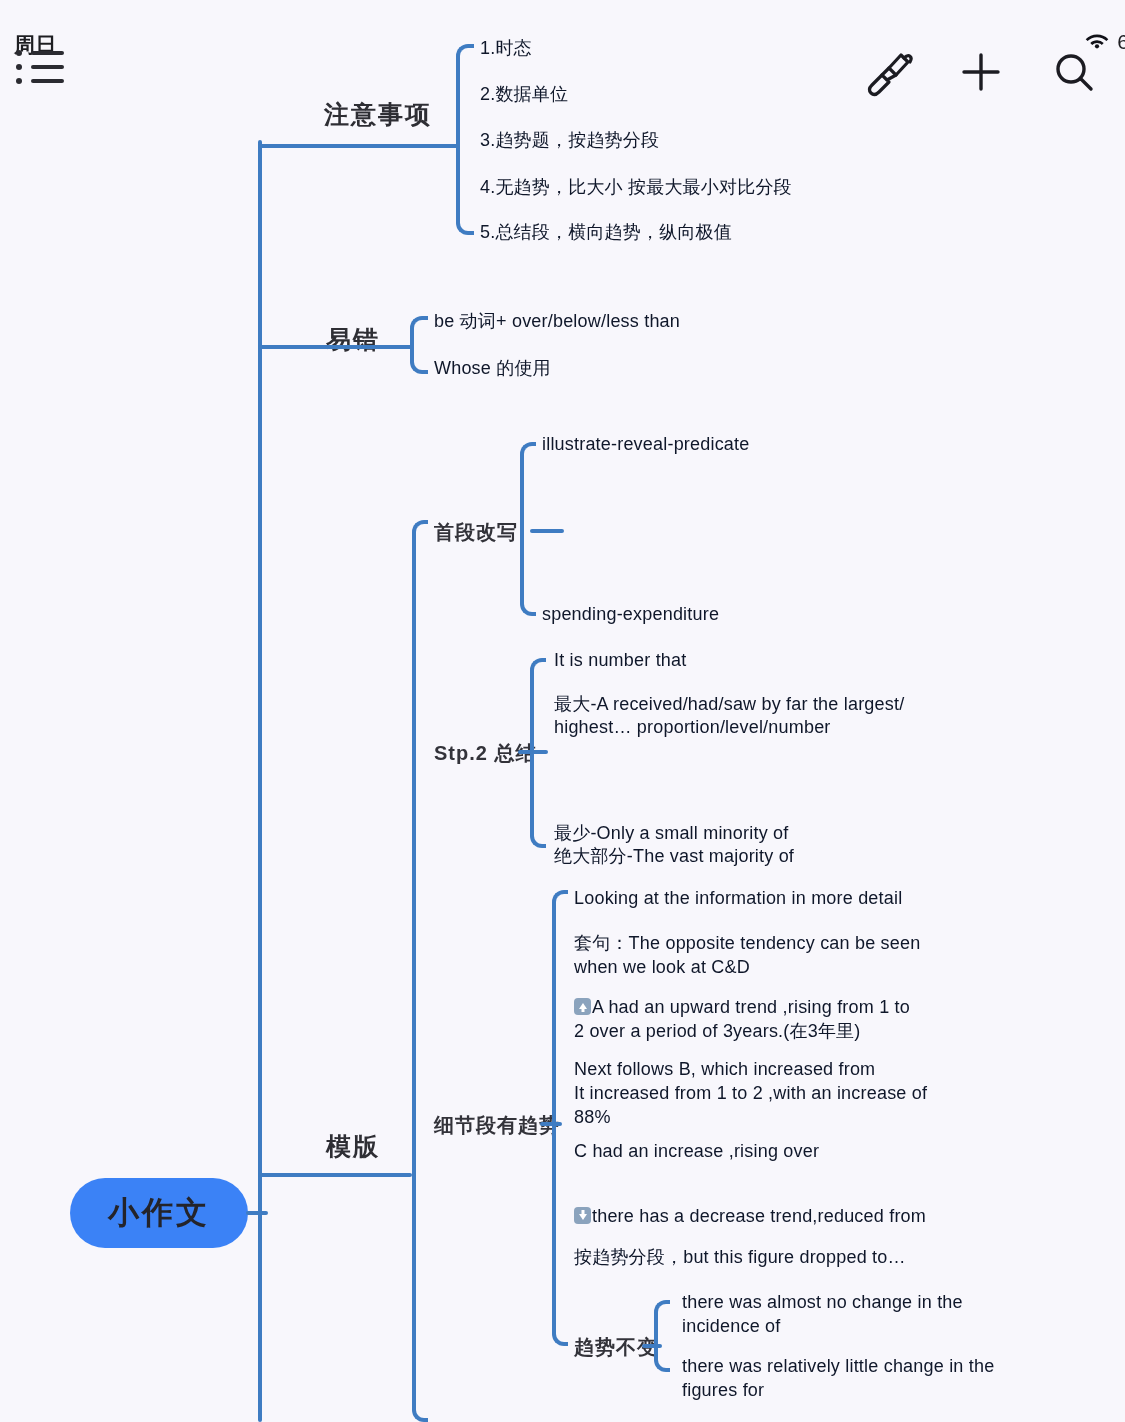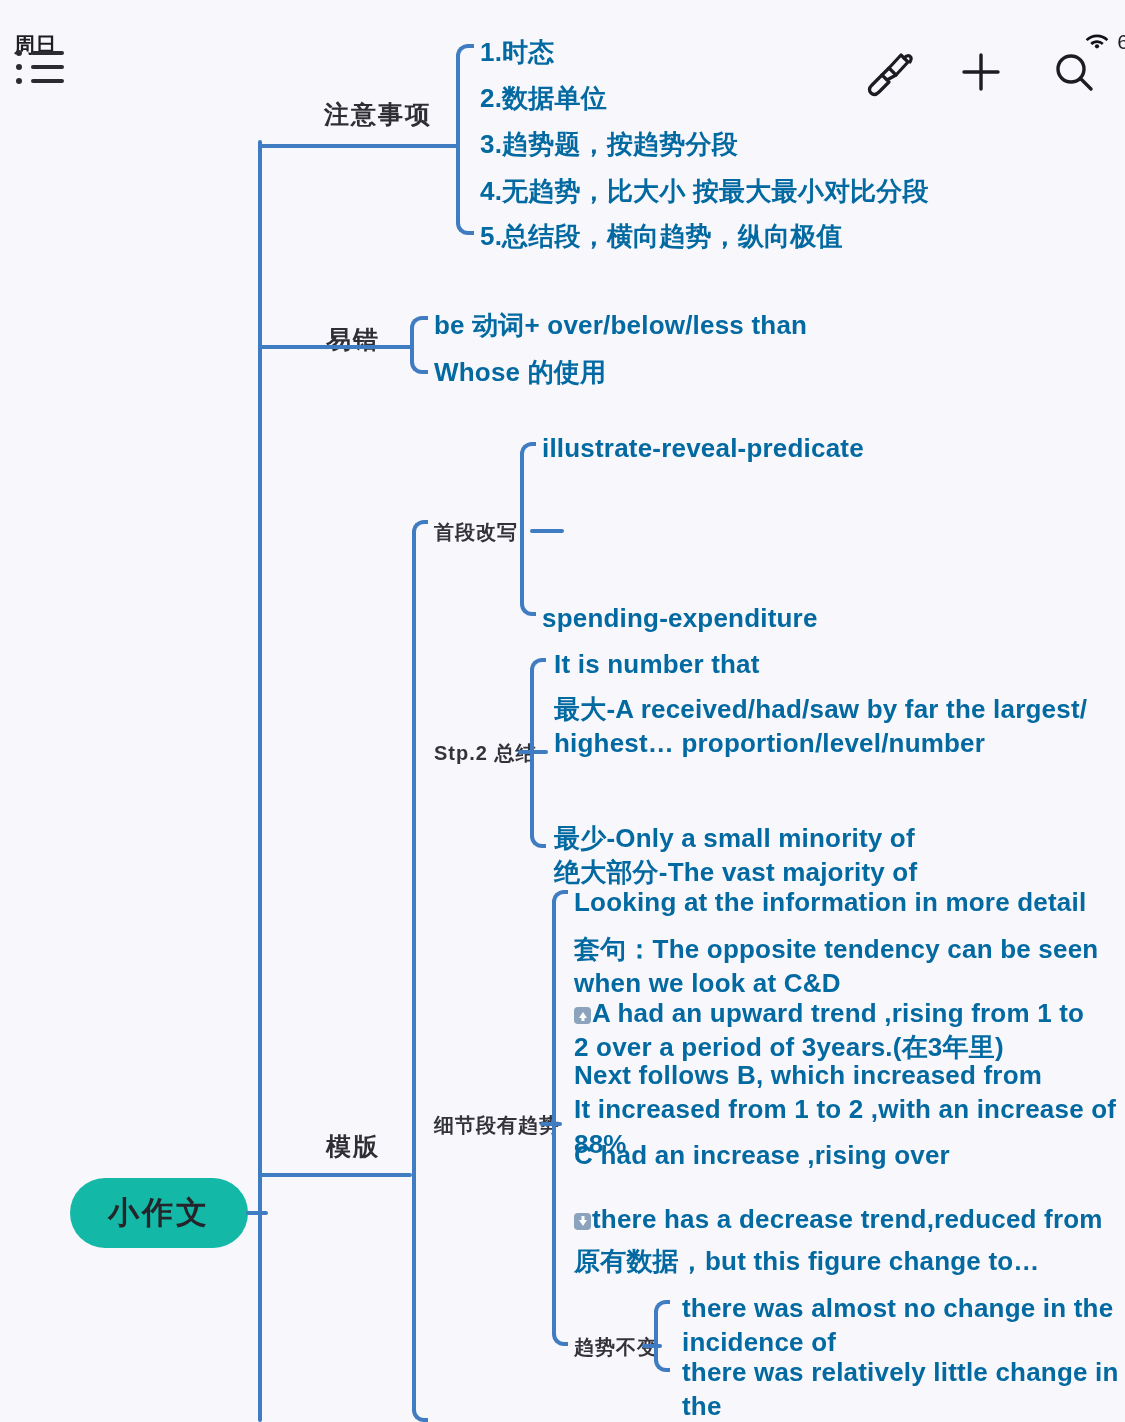--- a/index.html
+++ b/index.html
@@ -44,39 +44,39 @@
     border-top: 4px solid #3f7cc2;
     border-bottom: 4px solid #3f7cc2;
     border-top-left-radius: 12px;
     border-bottom-left-radius: 12px;
   }
 
   
   .root-node {
     position: absolute; left: 70px; top: 1178px;
     width: 178px; height: 70px;
-    background: #14b8a6; border-radius: 35px;
+    background: #3b82f6; border-radius: 35px;
     display: flex; align-items: center; justify-content: center;
     color: #24242a; font-size: 31px; font-weight: 700; letter-spacing: 3px;
   }
 
   
   .blabel {
     position: absolute; color: #2e2e34;
     font-size: 25px; font-weight: 700; letter-spacing: 2px;
     white-space: nowrap;
   }
   .slabel {
     position: absolute; color: #33333a;
     font-size: 20px; font-weight: 700; letter-spacing: 1px;
     white-space: nowrap;
   }
   .leaf {
-    position: absolute; color: #0369a1;
-    font-size: 26px; font-weight: 700; line-height: 1.12;
+    position: absolute; color: #0f172a;
+    font-size: 18px; font-weight: 400; line-height: 1.12;
     white-space: pre-line; letter-spacing: .2px;
   }
   .emo {
     display: inline-block; width: 17px; height: 17px;
     background: #8ba3bd; border-radius: 4px;
     position: relative; top: 2px; margin-right: 1px;
     vertical-align: baseline;
   }
   .emo::after {
     content: ""; position: absolute; left: 50%; top: 50%;
@@ -207,21 +207,21 @@
   <div class="leaf" style="left:574px; top:996px; line-height:1.32;"><span class="emo up"></span><span>A had an upward  trend ,rising from 1 to
 2 over a period of 3years.(在3年里)</span></div>
 
   <div class="leaf" style="left:574px; top:1058px; line-height:1.32;">Next follows B,  which increased from
 It increased from 1 to 2 ,with an increase of
 88%</div>
   <div class="leaf" style="left:574px; top:1141px;">C had an increase ,rising over</div>
 
   <div class="leaf" style="left:574px; top:1205px;"><span class="emo dn"></span><span>there has a decrease trend,reduced from</span></div>
 
-  <div class="leaf" style="left:574px; top:1247px;">原有数据，but this figure change to…</div>
+  <div class="leaf" style="left:574px; top:1247px;">按趋势分段，but this figure dropped to…</div>
 
   <div class="slabel" style="left:574px; top:1334px;">趋势不变</div>
   <div class="hline" style="left:642px; top:1344px; width:20px;"></div>
   <div class="brk" style="left:654px; top:1300px; width:16px; height:72px;"></div>
 
   <div class="leaf" style="left:682px; top:1291px; line-height:1.32;">there  was almost no change in the
 incidence of</div>
   <div class="leaf" style="left:682px; top:1355px; line-height:1.32;">there was relatively little change in the
 figures for</div>
 

